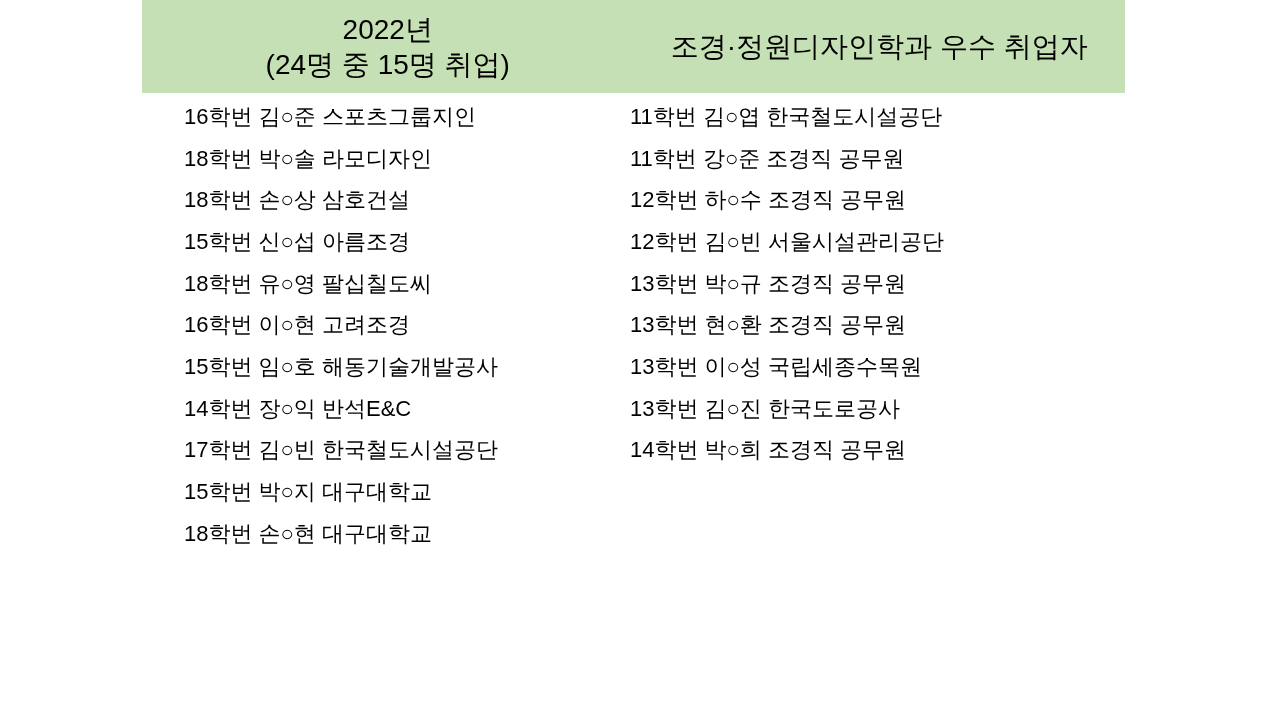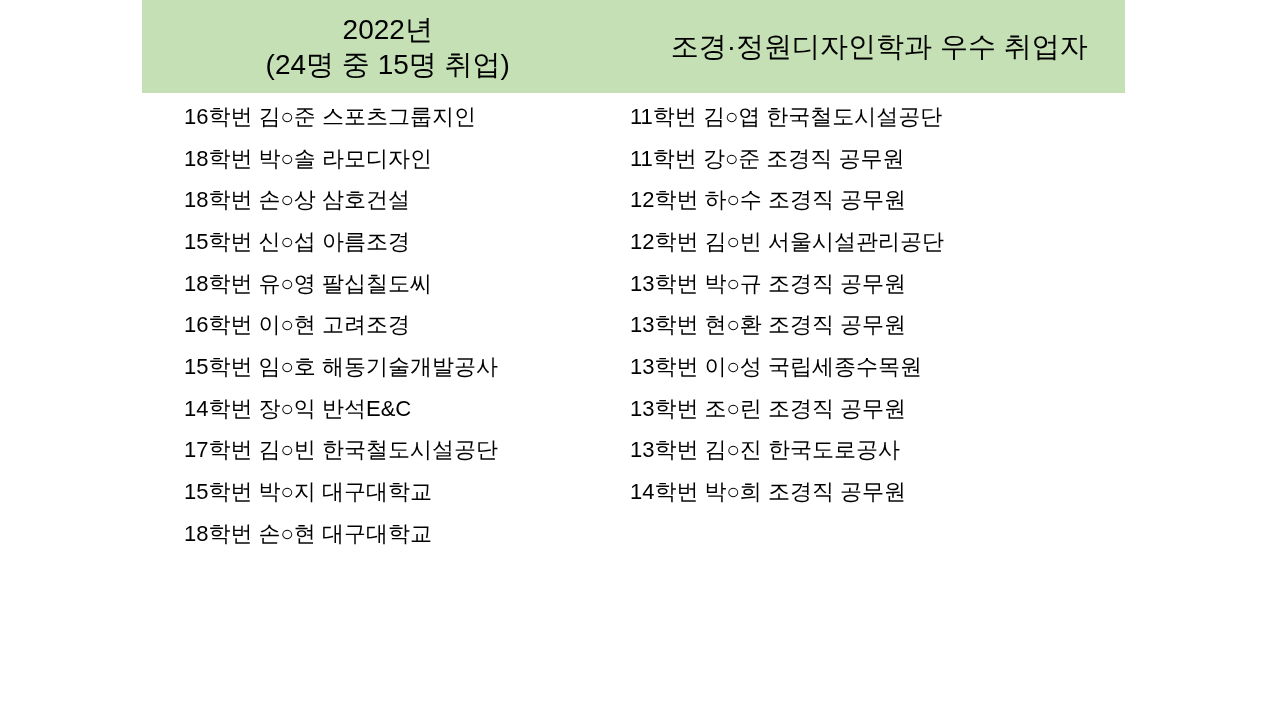--- a/index.html
+++ b/index.html
@@ -86,18 +86,17 @@
   </ul>
 
   <ul class="employee-list list-right">
     <li>11학번 김○엽 한국철도시설공단</li>
     <li>11학번 강○준 조경직 공무원</li>
     <li>12학번 하○수 조경직 공무원</li>
     <li>12학번 김○빈 서울시설관리공단</li>
     <li>13학번 박○규 조경직 공무원</li>
     <li>13학번 현○환 조경직 공무원</li>
     <li>13학번 이○성 국립세종수목원</li>
-    <li>13학번 조○린 조경직 공무원</li>
     <li>13학번 김○진 한국도로공사</li>
     <li>14학번 박○희 조경직 공무원</li>
   </ul>
 
 </div>
 
 </body></html>

